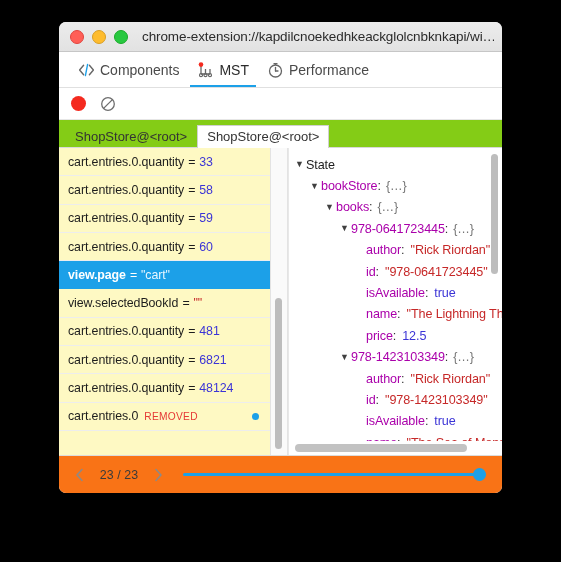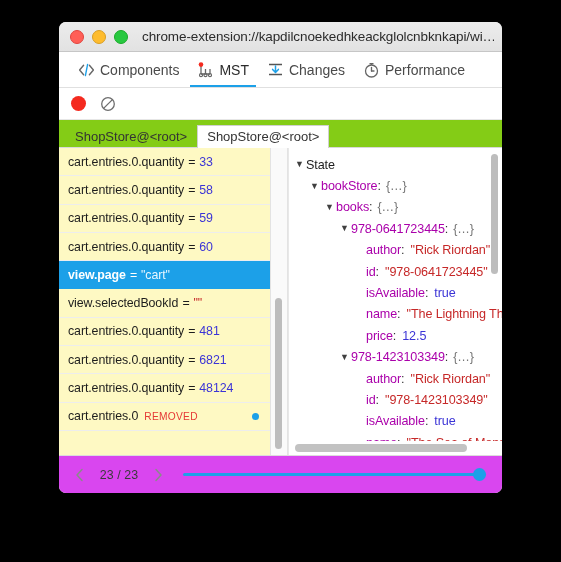--- a/index.html
+++ b/index.html
@@ -305,21 +305,21 @@
     width: 172px;
     height: 8px;
     border-radius: 4px;
     background: #c2c2c2;
   }
 
   
   #footer {
     height: 38px;
     min-height: 38px;
-    background: #d946ef;
+    background: #f97316;
     border-top: 1px solid #dcdcdc;
     display: flex;
     align-items: center;
     padding: 0 12px;
     box-sizing: border-box;
     gap: 8px;
   }
   .navarrow {
     width: 18px; height: 18px;
     display: flex;
@@ -397,30 +397,20 @@
           <line x1="13" y1="12" x2="13" y2="7" stroke="#666" stroke-width="1.3"></line>
           <circle cx="4" cy="13.2" r="1.5" fill="none" stroke="#666" stroke-width="1.2"></circle>
           <circle cx="8.5" cy="13.2" r="1.5" fill="none" stroke="#666" stroke-width="1.2"></circle>
           <circle cx="13" cy="13.2" r="1.5" fill="none" stroke="#666" stroke-width="1.2"></circle>
           <circle cx="4" cy="2.6" r="2.3" fill="#f42a1f"></circle>
         </svg>
       </span>
       <span>MST</span>
     </div>
 
-    <div class="tab">
-      <span class="tab-ico">
-        <svg width="17" height="15" viewBox="0 0 17 15">
-          <line x1="2" y1="2.5" x2="15" y2="2.5" stroke="#555" stroke-width="1.3"></line>
-          <line x1="2" y1="12.5" x2="15" y2="12.5" stroke="#555" stroke-width="1.3"></line>
-          <path d="M8.5 4 L8.5 10 M5.6 7.4 L8.5 10.4 L11.4 7.4" fill="none" stroke="#1ca0e8" stroke-width="1.5" stroke-linecap="round" stroke-linejoin="round"></path>
-        </svg>
-      </span>
-      <span>Changes</span>
-    </div>
 
     <div class="tab">
       <span class="tab-ico">
         <svg width="17" height="16" viewBox="0 0 17 16">
           <circle cx="8.5" cy="9" r="6" fill="none" stroke="#666" stroke-width="1.3"></circle>
           <line x1="8.5" y1="9" x2="8.5" y2="5.4" stroke="#666" stroke-width="1.3" stroke-linecap="round"></line>
           <line x1="8.5" y1="9" x2="11" y2="9" stroke="#666" stroke-width="1.3" stroke-linecap="round"></line>
           <line x1="7" y1="1.6" x2="10" y2="1.6" stroke="#666" stroke-width="1.3" stroke-linecap="round"></line>
           <line x1="8.5" y1="1.6" x2="8.5" y2="3" stroke="#666" stroke-width="1.3"></line>
         </svg>

